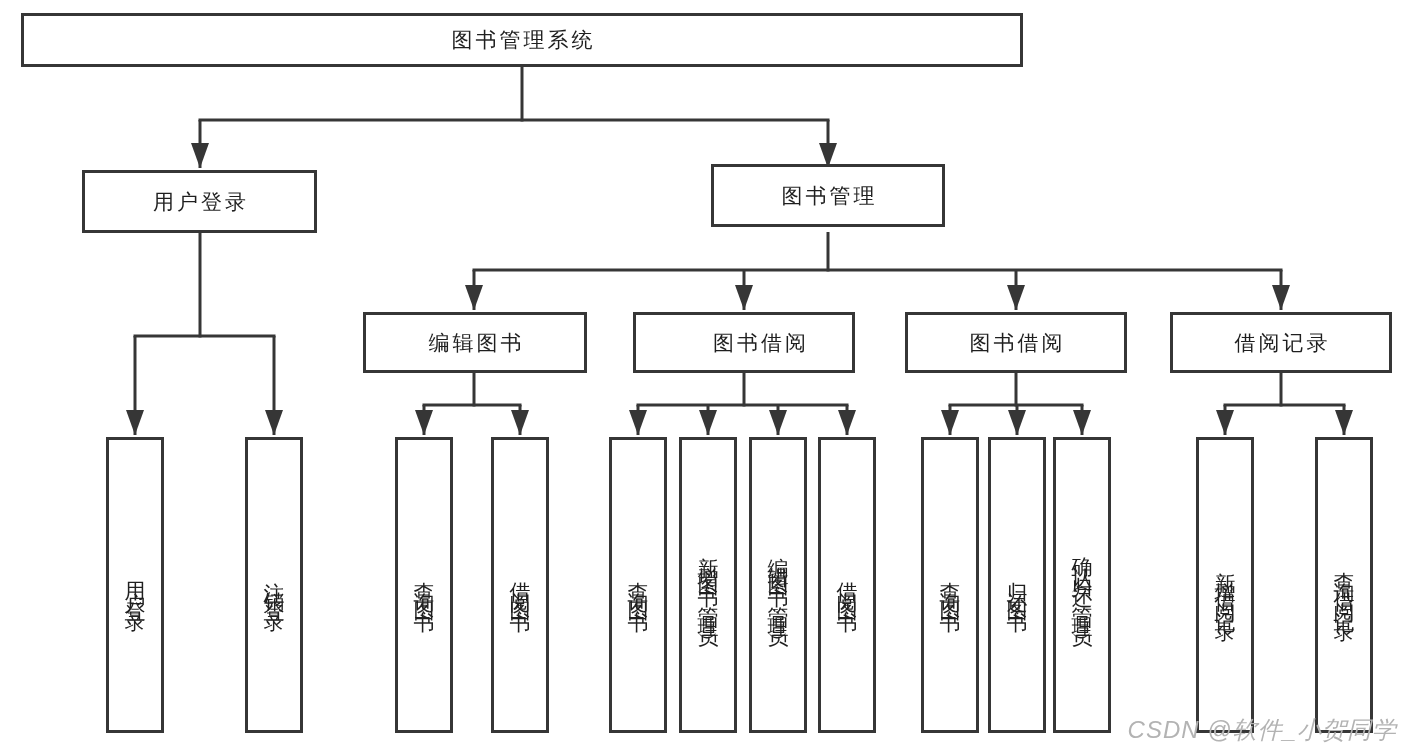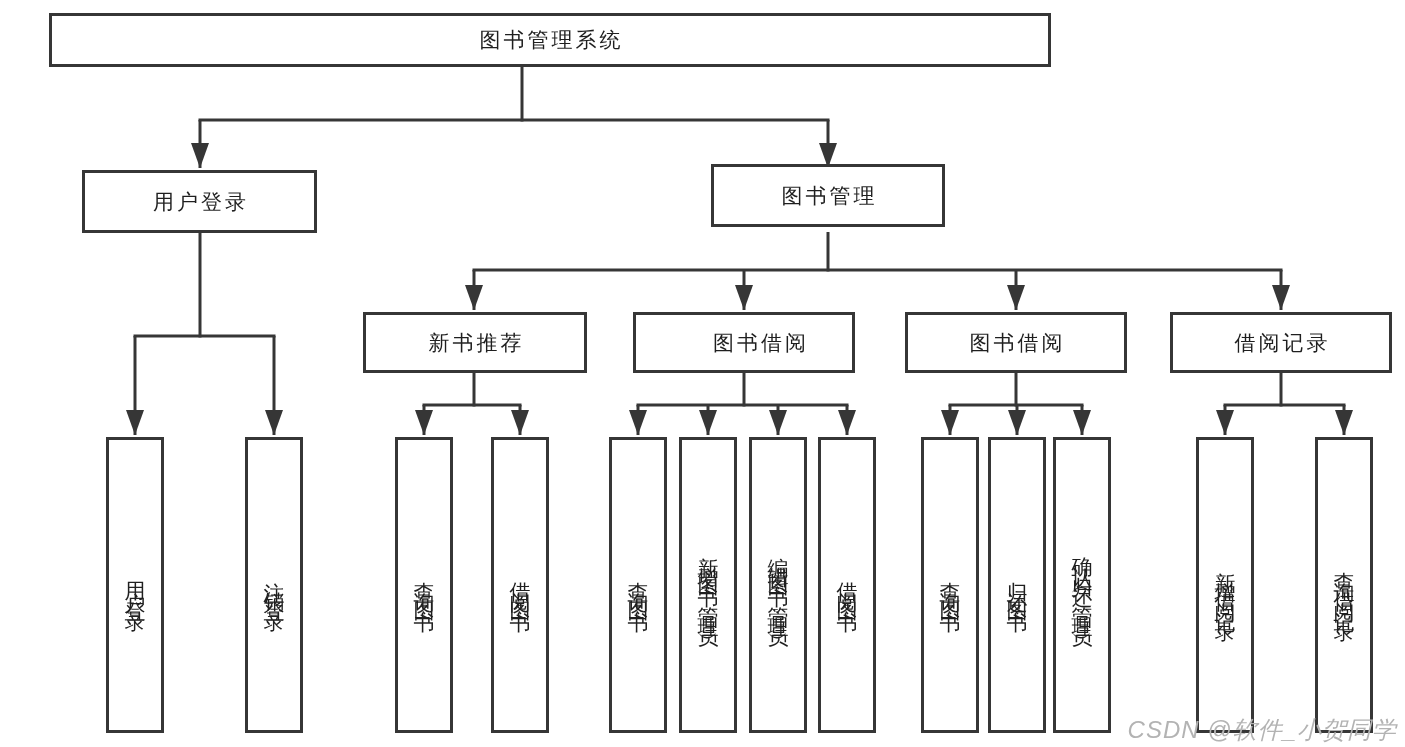--- a/index.html
+++ b/index.html
@@ -98,33 +98,33 @@
       <line x1="778" y1="405" x2="778" y2="435" marker-end="url(#arrow)"></line>
       <line x1="847" y1="405" x2="847" y2="435" marker-end="url(#arrow)"></line>
       <line x1="950" y1="405" x2="950" y2="435" marker-end="url(#arrow)"></line>
       <line x1="1017" y1="405" x2="1017" y2="435" marker-end="url(#arrow)"></line>
       <line x1="1082" y1="405" x2="1082" y2="435" marker-end="url(#arrow)"></line>
       <line x1="1225" y1="405" x2="1225" y2="435" marker-end="url(#arrow)"></line>
       <line x1="1344" y1="405" x2="1344" y2="435" marker-end="url(#arrow)"></line>
     </g>
   </svg>
 
-  <div class="node" style="left:21px; top:13px; width:1002px; height:54px;margin-left:28px;">
+  <div class="node" style="left:21px; top:13px; width:1002px; height:54px;">
     <span class="lbl">图书管理系统</span>
   </div>
 
   <div class="node" style="left:82px; top:170px; width:235px; height:63px;">
     <span class="lbl">用户登录</span>
   </div>
   <div class="node" style="left:711px; top:164px; width:234px; height:63px;">
     <span class="lbl">图书管理</span>
   </div>
 
   <div class="node" style="left:363px; top:312px; width:224px; height:61px;">
-    <span class="lbl">新书推荐</span>
+    <span class="lbl">编辑图书</span>
   </div>
   <div class="node" style="left:633px; top:312px; width:222px; height:61px;padding-left:31px;">
     <span class="lbl">图书借阅</span>
   </div>
   <div class="node" style="left:905px; top:312px; width:222px; height:61px;">
     <span class="lbl">图书借阅</span>
   </div>
   <div class="node" style="left:1170px; top:312px; width:222px; height:61px;">
     <span class="lbl">借阅记录</span>
   </div>

